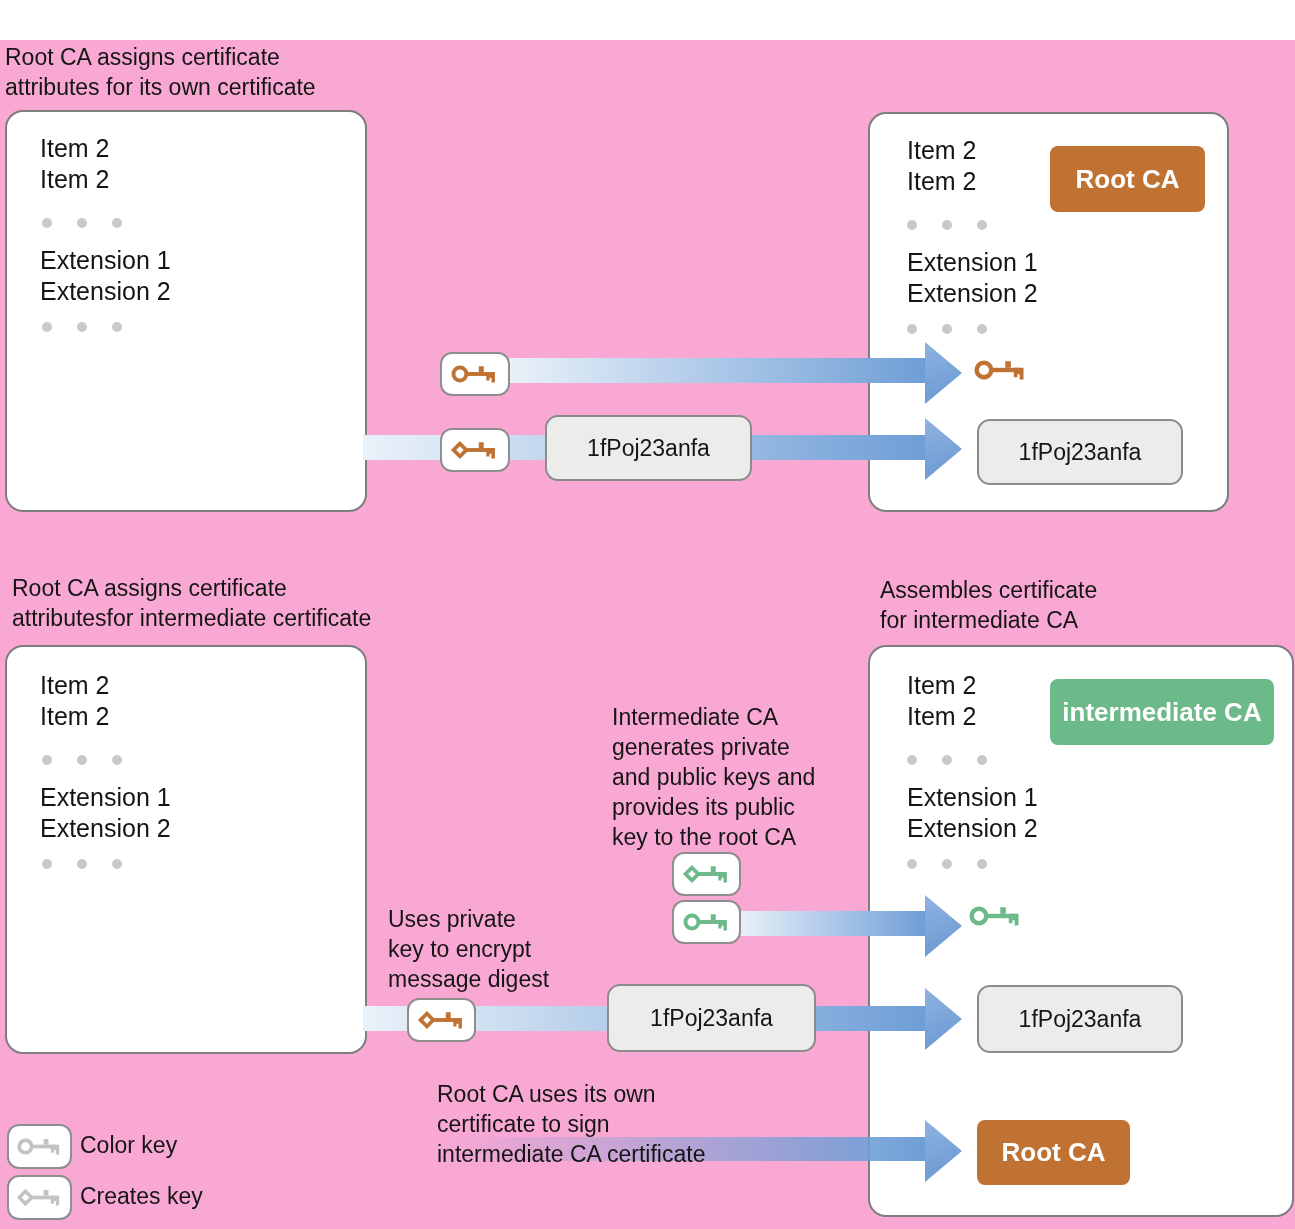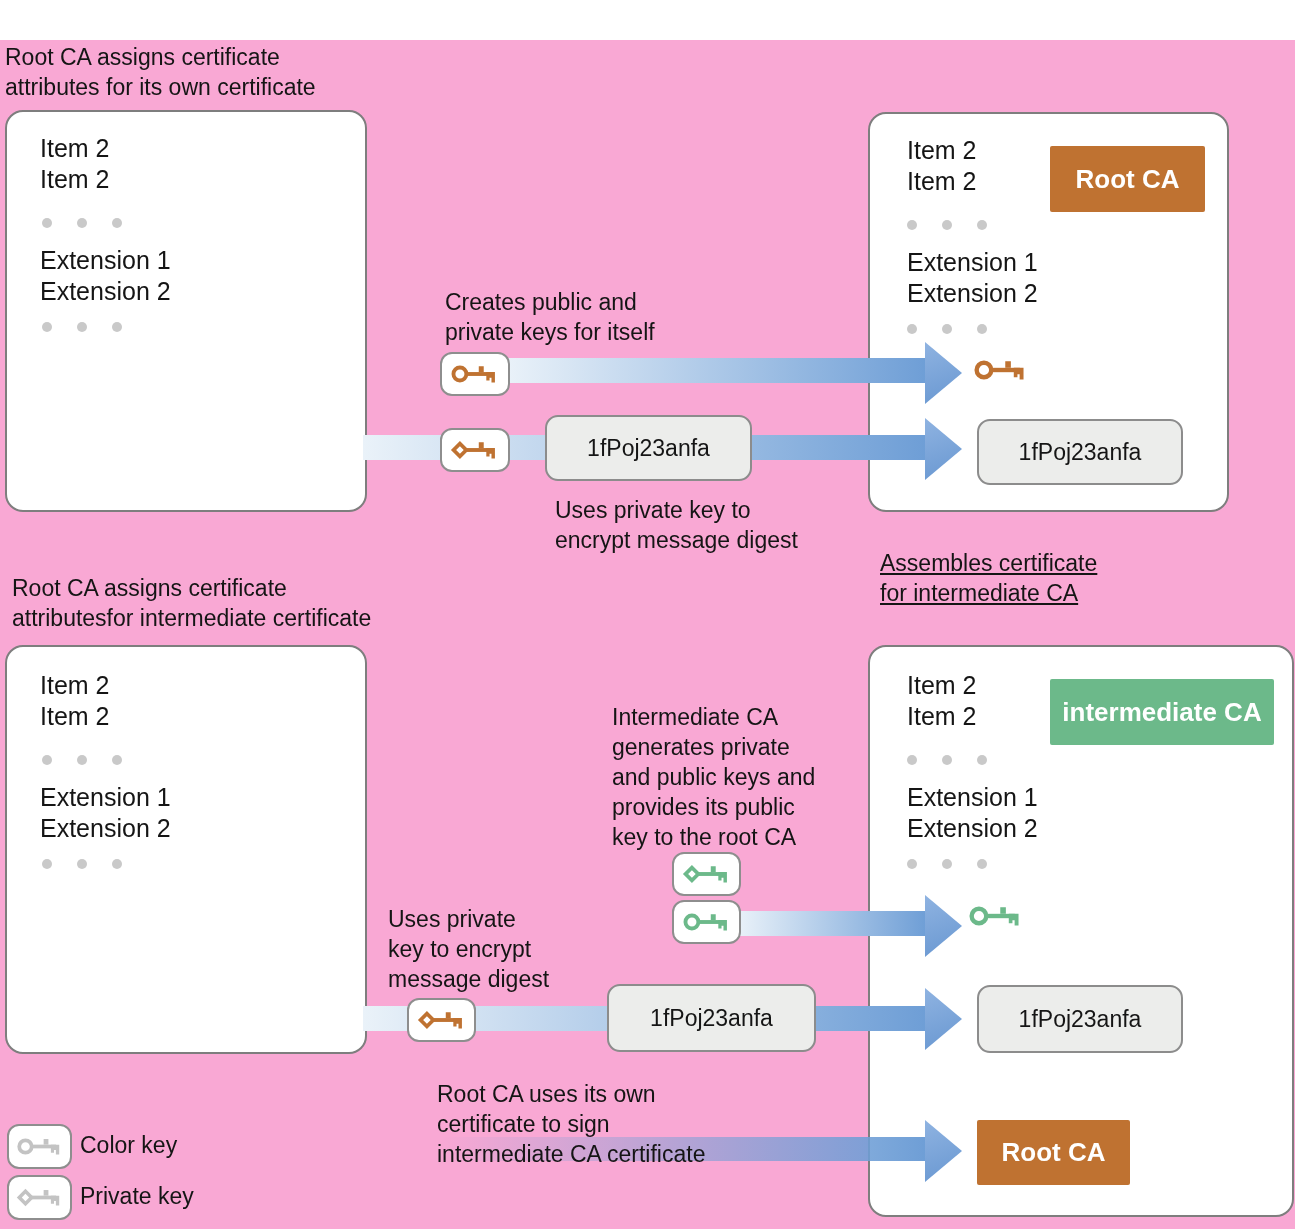--- a/index.html
+++ b/index.html
@@ -8,21 +8,21 @@
     font-family:"Liberation Sans",sans-serif;color:var(--text,#151515);
     overflow:hidden;
     margin-top:40px;
   }
   .txt{position:absolute;white-space:pre-line;font-size:23px;line-height:30px;z-index:3;}
   .cert-box{position:absolute;border:2px solid var(--box-border,#7e7e7e);border-radius:18px;background:#fff;z-index:1;}
   .fields{position:absolute;font-size:25px;line-height:31px;white-space:pre-line;}
   .dots{position:absolute;display:flex;gap:25px;}
   .dot{width:10px;height:10px;border-radius:50%;background:var(--dot,#c9c9c9);}
   .badge{position:absolute;display:flex;align-items:center;justify-content:center;
-    color:#fff;font-weight:bold;font-size:26px;border-radius:2px;z-index:3;}
+    color:#fff;font-weight:bold;font-size:26px;border-radius:8px;z-index:3;}
   .badge.orange{background:var(--orange,#bf7231);}
   .badge.green{background:var(--green,#6cb98a);}
   .graybox{position:absolute;display:flex;align-items:center;justify-content:center;
     font-size:23px;background:var(--gray-box-bg,#ecedeb);border:2px solid var(--gray-box-border,#8c8c8c);
     border-radius:13px;z-index:3;}
   .iconbox{position:absolute;display:flex;align-items:center;justify-content:center;
     background:#fff;border:2px solid var(--icon-border,#8e8e8e);border-radius:12px;z-index:3;}
   .band{position:absolute;z-index:2;
     background:linear-gradient(to right,var(--arrow-light,#eaf2f9),var(--arrow-blue,#6e9ed6));}
   .band.fade{background:linear-gradient(to right,rgba(110,158,214,0),var(--arrow-blue,#6e9ed6));}
@@ -37,21 +37,21 @@
 </style>
 </head>
 <body>
 
 <div class="canvas">
 
   <div class="txt" style="left:5px;top:2px;">Root CA assigns certificate
 attributes for its own certificate</div>
   <div class="txt" style="left:12px;top:533px;">Root CA assigns certificate
 attributesfor intermediate certificate</div>
-  <div class="txt" style="left:880px;top:508px;text-decoration:underline;">Assembles certificate
+  <div class="txt" style="left:880px;top:535px;">Assembles certificate
 for intermediate CA</div>
 
   <div class="cert-box" style="left:5px;top:70px;width:358px;height:398px;">
     <div class="fields" style="left:33px;top:21px;">Item 2
 Item 2</div>
     <div class="dots" style="left:35px;top:106px;">
       <span class="dot"></span>
         <span class="dot"></span>
         <span class="dot"></span>
     </div>
@@ -144,24 +144,20 @@
 
   <div class="band" style="left:737px;top:871px;width:190px;height:25px;"></div>
   <div class="head" style="left:925px;top:855px;"></div>
 
   <div class="band" style="left:363px;top:966px;width:564px;height:25px;"></div>
   <div class="head" style="left:925px;top:948px;"></div>
 
   <div class="band fade" style="left:440px;top:1097px;width:487px;height:24px;"></div>
   <div class="head" style="left:925px;top:1080px;"></div>
 
-  <div class="txt" style="left:445px;top:247px;">Creates public and
-private keys for itself</div>
-  <div class="txt" style="left:555px;top:455px;">Uses private key to
-encrypt message digest</div>
   <div class="txt" style="left:612px;top:662px;">Intermediate CA
 generates private
 and public keys and
 provides its public
 key to the root CA</div>
   <div class="txt" style="left:437px;top:1039px;">Root CA uses its own
 certificate to sign
 intermediate CA certificate</div>
   <div class="txt" style="left:388px;top:864px;">Uses private
 key to encrypt
@@ -221,15 +217,15 @@
   </div>
   <div class="txt" style="left:80px;top:1090px;">Color key</div>
   <div class="iconbox c-gray" style="left:7px;top:1135px;width:61px;height:41px;">
     <svg class="key" width="48" height="27" viewBox="0 0 46 26">
       <rect x="4.8" y="8.8" width="8.4" height="8.4" fill="none" stroke="currentColor" stroke-width="3.4" transform="rotate(45 9 13)"></rect>
       <rect x="14.5" y="11.2" width="24" height="3.6" fill="currentColor"></rect>
       <rect x="26.5" y="5.8" width="4.6" height="5.4" fill="currentColor"></rect>
       <path d="M33.5 11.2 h8 v9.6 h-3.2 v-4.4 h-1.8 v2.6 h-3 z" fill="currentColor"></path>
     </svg>
   </div>
-  <div class="txt" style="left:80px;top:1141px;">Private key</div>
+  <div class="txt" style="left:80px;top:1141px;">Creates key</div>
 
 </div>
 
 </body></html>

